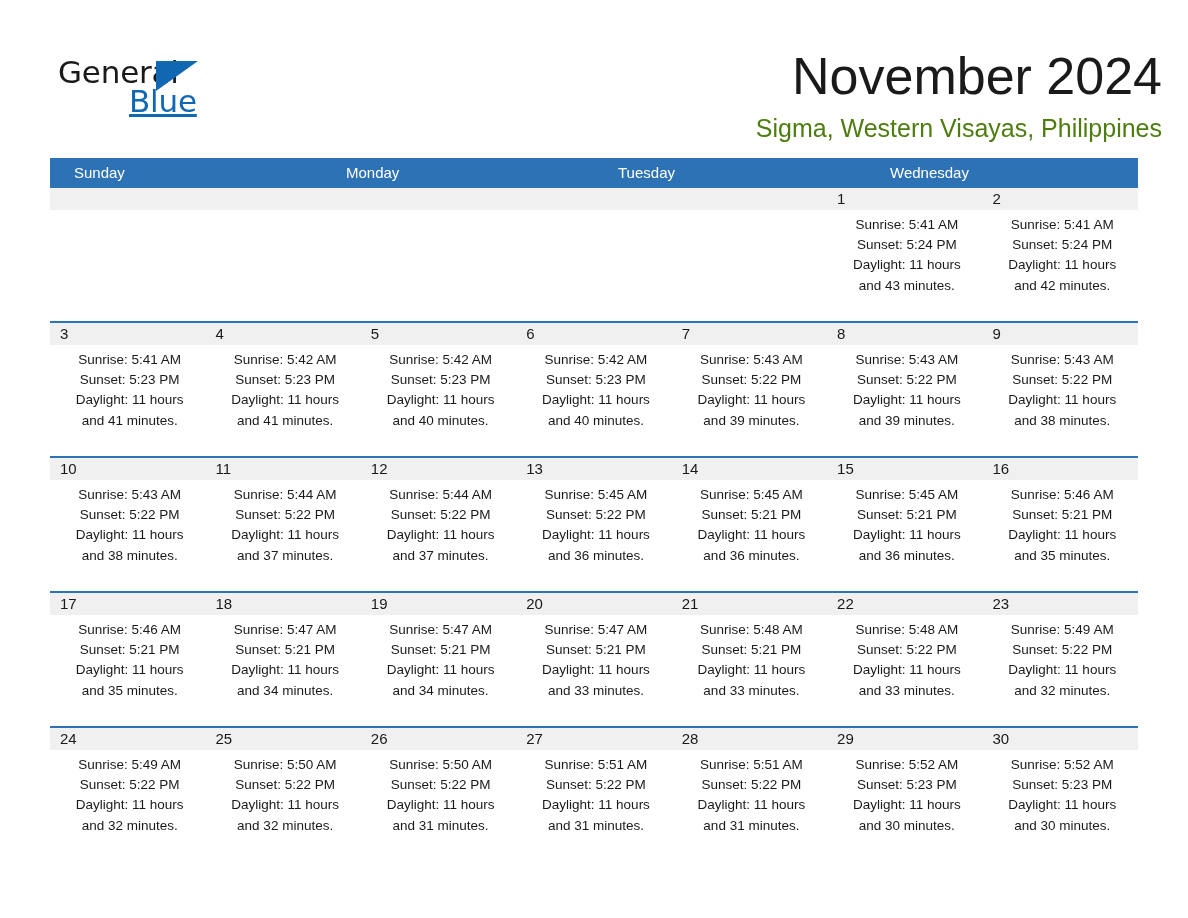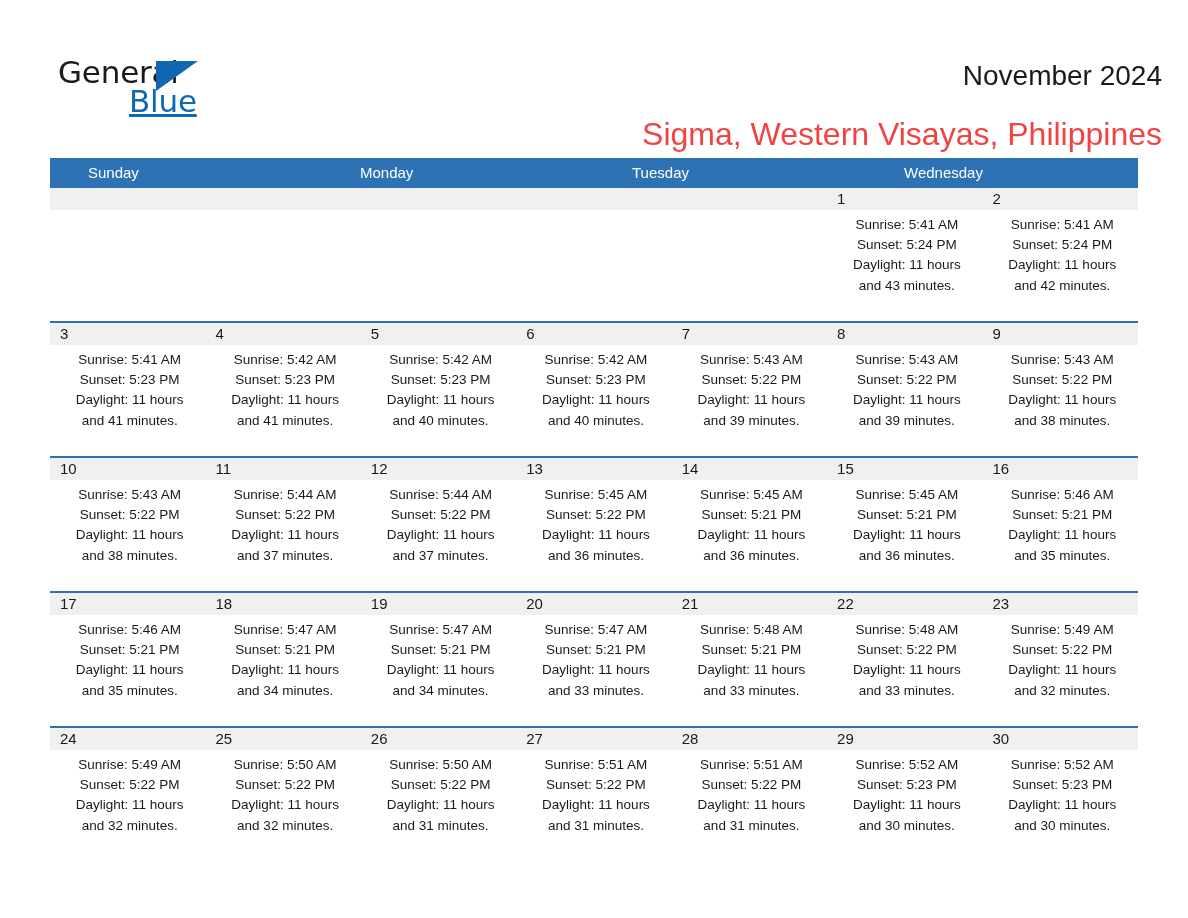--- a/index.html
+++ b/index.html
@@ -69,32 +69,32 @@
     border-left: 42px solid #1068b3;
     border-bottom: 30px solid transparent;
   }
   .title-block {
     position: absolute;
     right: 51px;
     top: 52px;
     text-align: right;
   }
   .cal-title {
-    font-size: 28px;
+    font-size: 52px;
     font-weight: 400;
     color: #1a1a1a;
     line-height: 48px;
     letter-spacing: 0px;
     white-space: nowrap;
   }
   .cal-subtitle {
-    margin-top: 20px;
-    font-size: 32px;
+    margin-top: 14px;
+    font-size: 25px;
     font-weight: 400;
-    color: #ef4444;
+    color: #4d7c0f;
     line-height: 29px;
     white-space: nowrap;
   }
 
   
   .calendar {
     position: absolute;
     left: 50px;
     top: 158px;
     width: 1088px;
@@ -104,25 +104,24 @@
     width: 100%;
     background: #2d72b5;
     height: 30px;
   }
   .weekday-cell {
     flex: 1 1 0;
     min-width: 0;
     color: #ffffff;
     font-size: 15px;
     line-height: 30px;
-    padding-left: 10px;
+    padding-left: 24px;
     box-sizing: border-box;
     overflow: hidden;
     white-space: nowrap;
-    margin-left: 28px;
   }
   .week-row {
     display: flex;
     width: 100%;
     border-top: 2px solid #2d72b5;
     box-sizing: border-box;
   }
   .week-row.first {
     border-top: none;
   }

